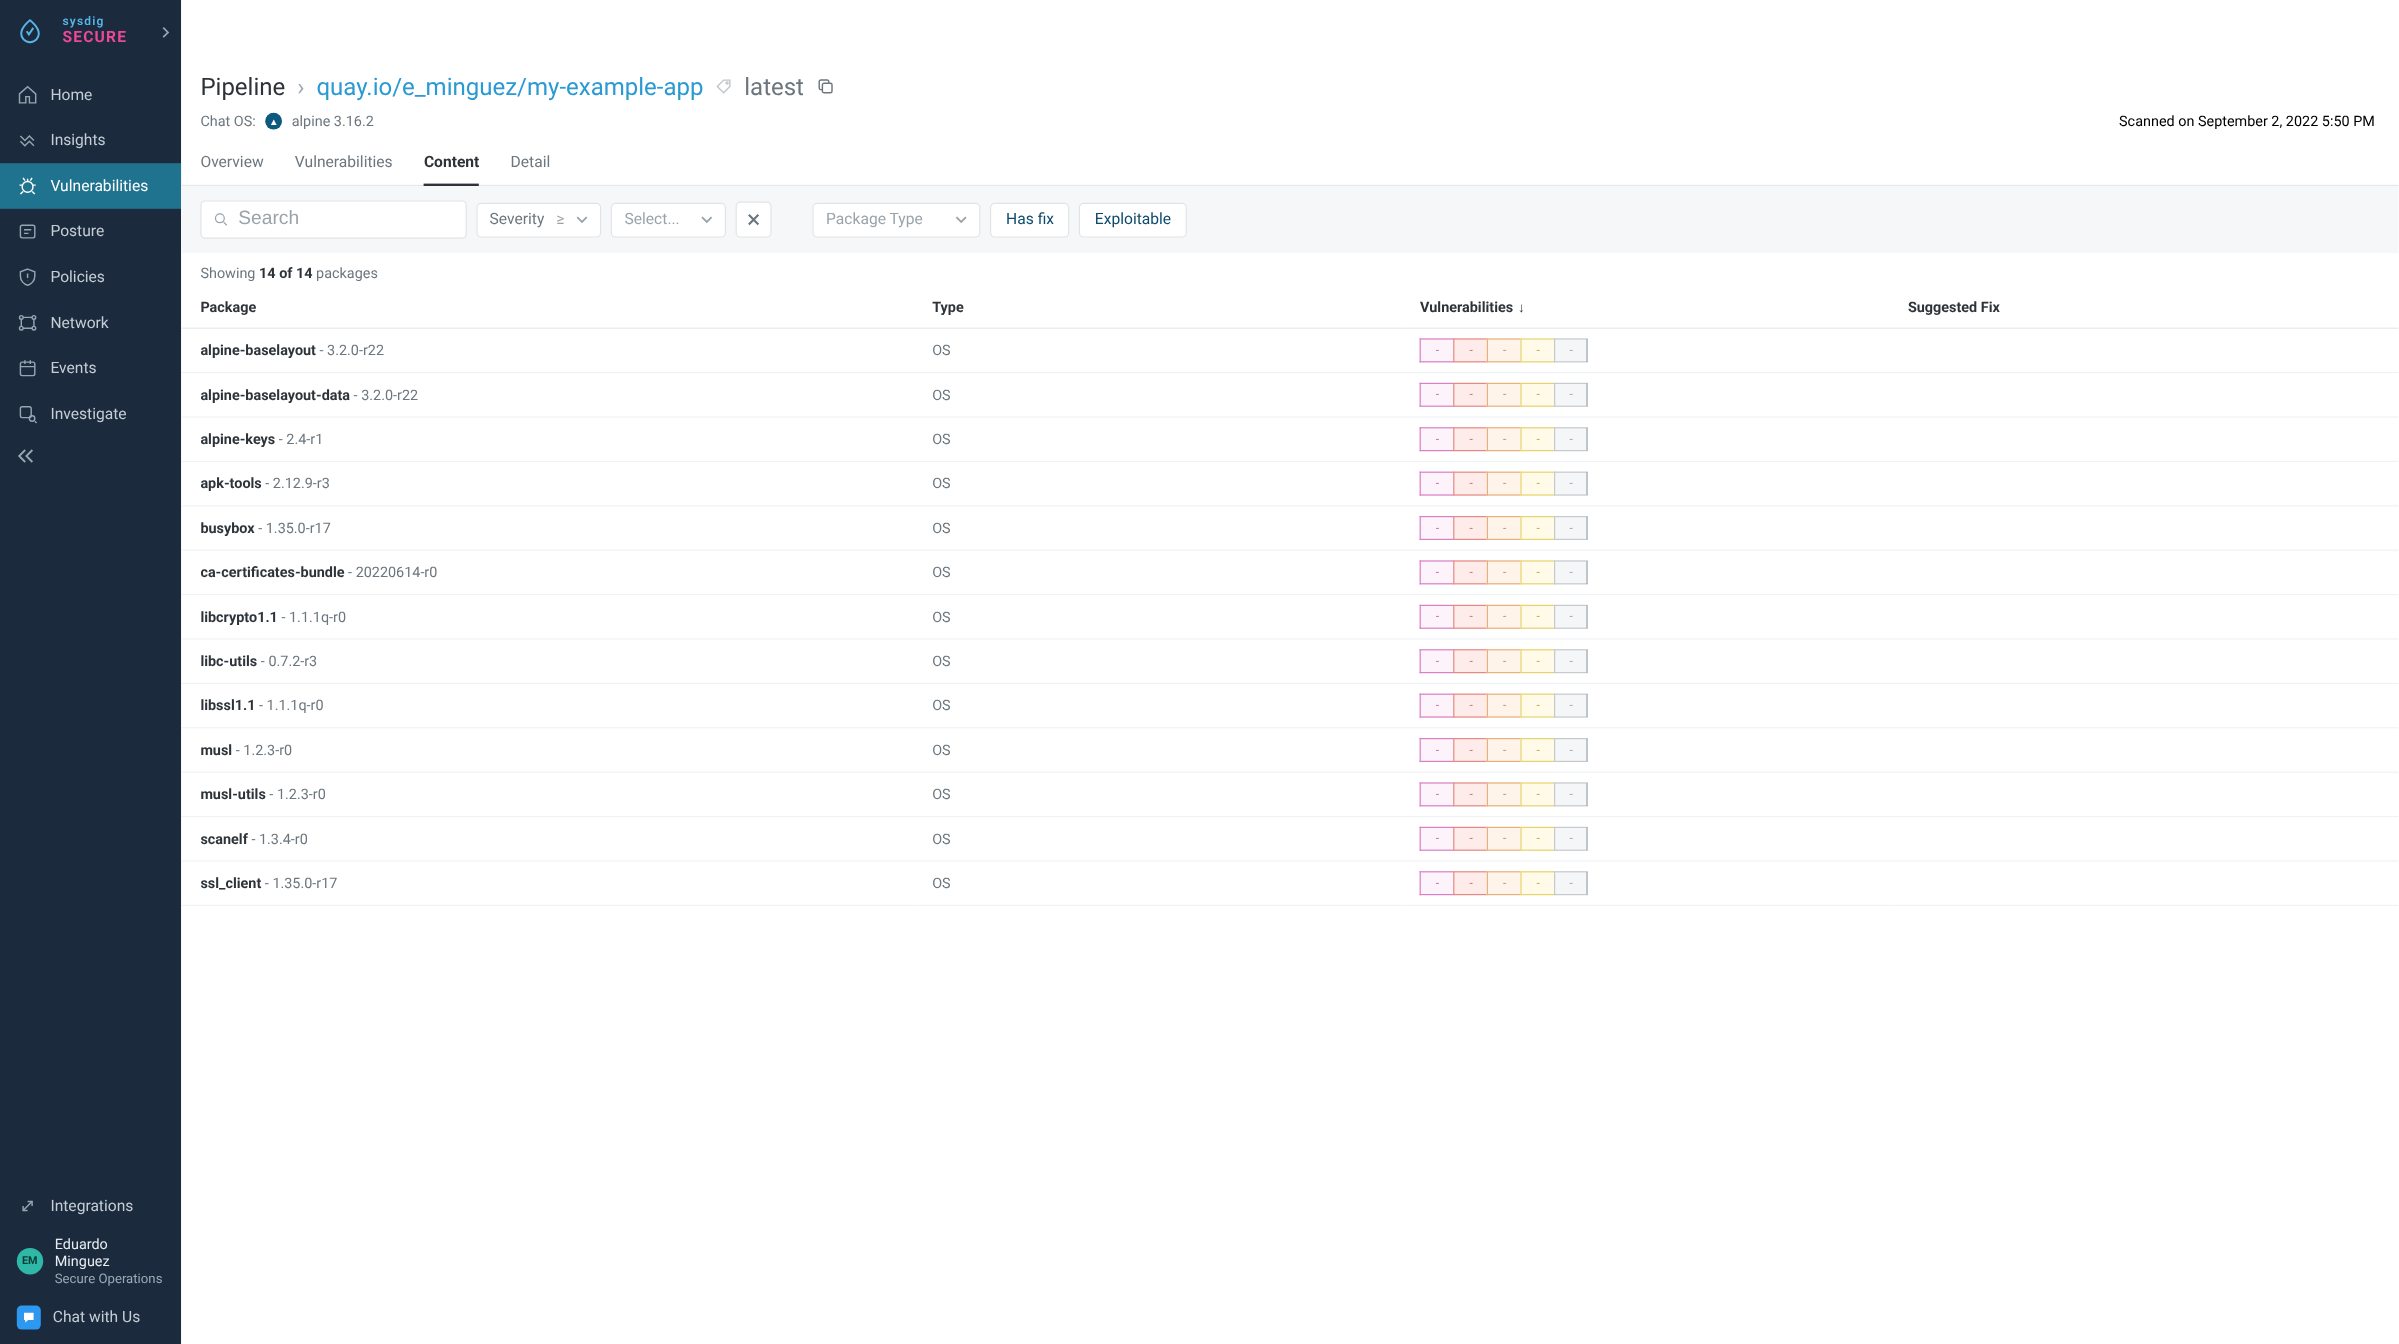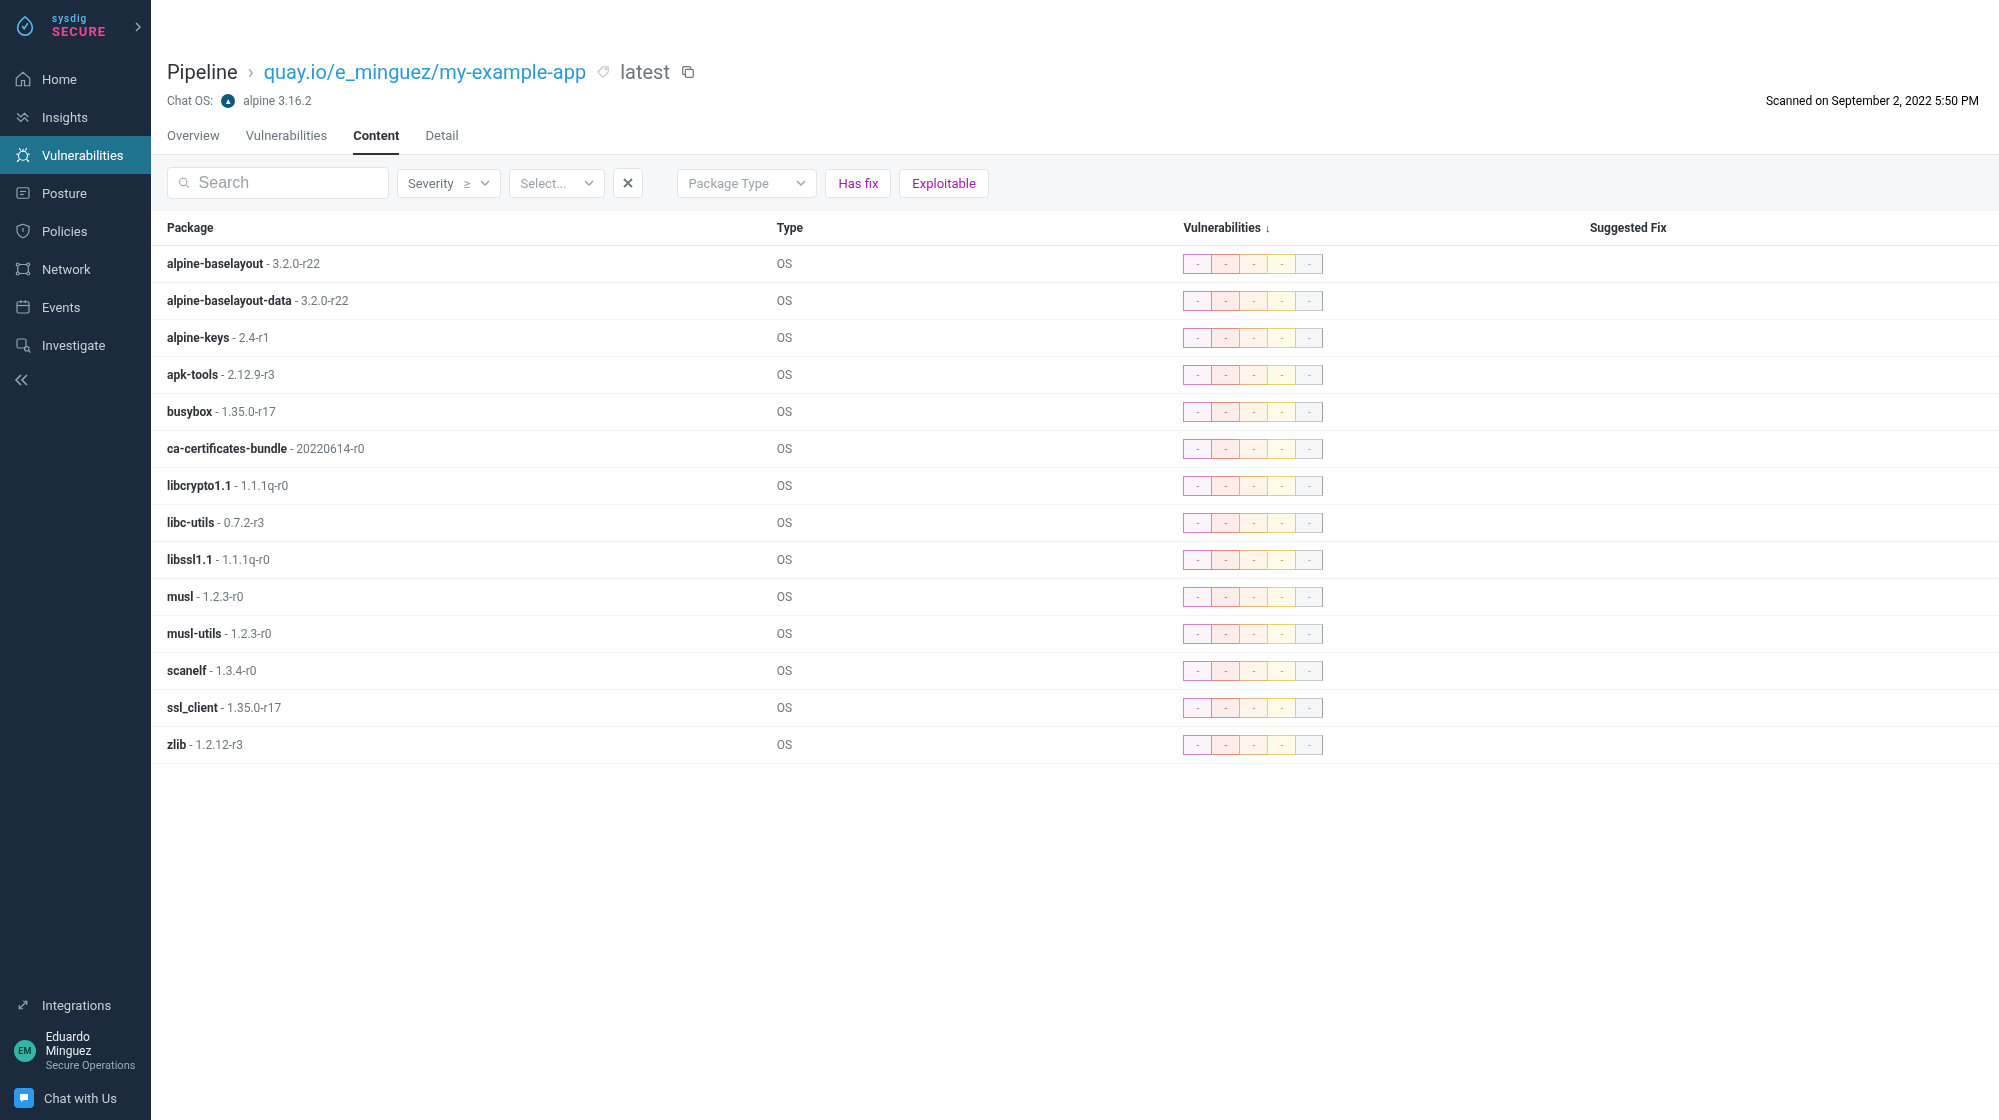--- a/index.html
+++ b/index.html
@@ -56,21 +56,21 @@
 .search { display: flex; align-items: center; gap: 8px; background: #fff; border: 1px solid #e1e4e6; border-radius: 4px; padding: 6px 10px; width: 222px; color: #9aa3aa; }
 .search input { border: none; outline: none; width: 100%; font-size: 16px; color: #be185d; background: transparent; }
 .search input::placeholder { color: #9aa3aa; }
 .filter-group { display: flex; align-items: center; gap: 8px; }
 .severity-wrap { display: flex; align-items: center; background: #fff; border: 1px solid #e1e4e6; border-radius: 4px; padding: 6px 10px; gap: 6px; }
 .severity-label { color: #6c767e; }
 .select-wrap { display: flex; align-items: center; gap: 6px; background: #fff; border: 1px solid #e1e4e6; border-radius: 4px; padding: 6px 10px; min-width: 96px; color: #9aa3aa; cursor: pointer; }
 .select-wrap .caret { margin-left: auto; color: #9aa3aa; }
 .close-btn { display: flex; align-items: center; justify-content: center; width: 30px; height: 30px; background: #fff; border: 1px solid #e1e4e6; border-radius: 4px; color: #6c767e; cursor: pointer; }
 .filter-spacer { width: 18px; }
-.chip-btn { background: #fff; border: 1px solid #e1e4e6; border-radius: 4px; padding: 6px 12px; color: #a21caf; cursor: pointer; }
+.chip-btn { background: #fff; border: 1px solid #e1e4e6; border-radius: 4px; padding: 6px 12px; color: #0c4a6e; cursor: pointer; }
 .caret-svg { width: 10px; height: 10px; }
 
 .results-count { padding: 10px 16px 4px; font-size: 12px; color: #6c767e; }
 .results-count b { color: #2d3339; }
 
 
 .table-wrap { flex: 1; overflow: auto; }
 table { border-collapse: collapse; width: 100%; }
 thead th { text-align: left; font-size: 12px; font-weight: 700; color: #2d3339; padding: 10px 16px; border-bottom: 1px solid #e5e8ea; }
 tbody td { padding: 8px 16px; border-bottom: 1px solid #f0f2f3; font-size: 12px; color: #6c767e; vertical-align: middle; }
@@ -276,20 +276,23 @@
       <div class="select-wrap" style="min-width:140px;">
         <span>Package Type</span>
         <svg class="caret caret-svg" viewBox="0 0 10 10" stroke="currentColor" fill="none" stroke-width="1.5">
             <path d="M1 3 l4 4 l4 -4"></path>
           </svg>
       </div>
       <div class="chip-btn">Has fix</div>
       <div class="chip-btn">Exploitable</div>
     </div>
 
+    <div class="results-count">
+      <span>Showing </span><b>14 of 14</b><span> packages</span>
+    </div>
 
     <div class="table-wrap">
       <table>
         <colgroup>
           <col style="width:33%;">
             <col style="width:22%;">
             <col style="width:22%;">
             <col style="width:23%;">
         </colgroup>
         <thead>
@@ -476,32 +479,18 @@
                 <div class="sev-cells">
                   <div class="sev-cell sev-c0">-</div>
                   <div class="sev-cell sev-c1">-</div>
                   <div class="sev-cell sev-c2">-</div>
                   <div class="sev-cell sev-c3">-</div>
                   <div class="sev-cell sev-c4">-</div>
                 </div>
               </td>
     <td></td>
             </tr>
-            <tr>
-    <td class="pkg-name"><b>zlib</b> - 1.2.12-r3</td>
-    <td>OS</td>
-    <td>
-                <div class="sev-cells">
-                  <div class="sev-cell sev-c0">-</div>
-                  <div class="sev-cell sev-c1">-</div>
-                  <div class="sev-cell sev-c2">-</div>
-                  <div class="sev-cell sev-c3">-</div>
-                  <div class="sev-cell sev-c4">-</div>
-                </div>
-              </td>
-    <td></td>
-            </tr>
           </tbody>
       </table>
     </div>
   </main>
 
 </div>
 
 </body></html>

